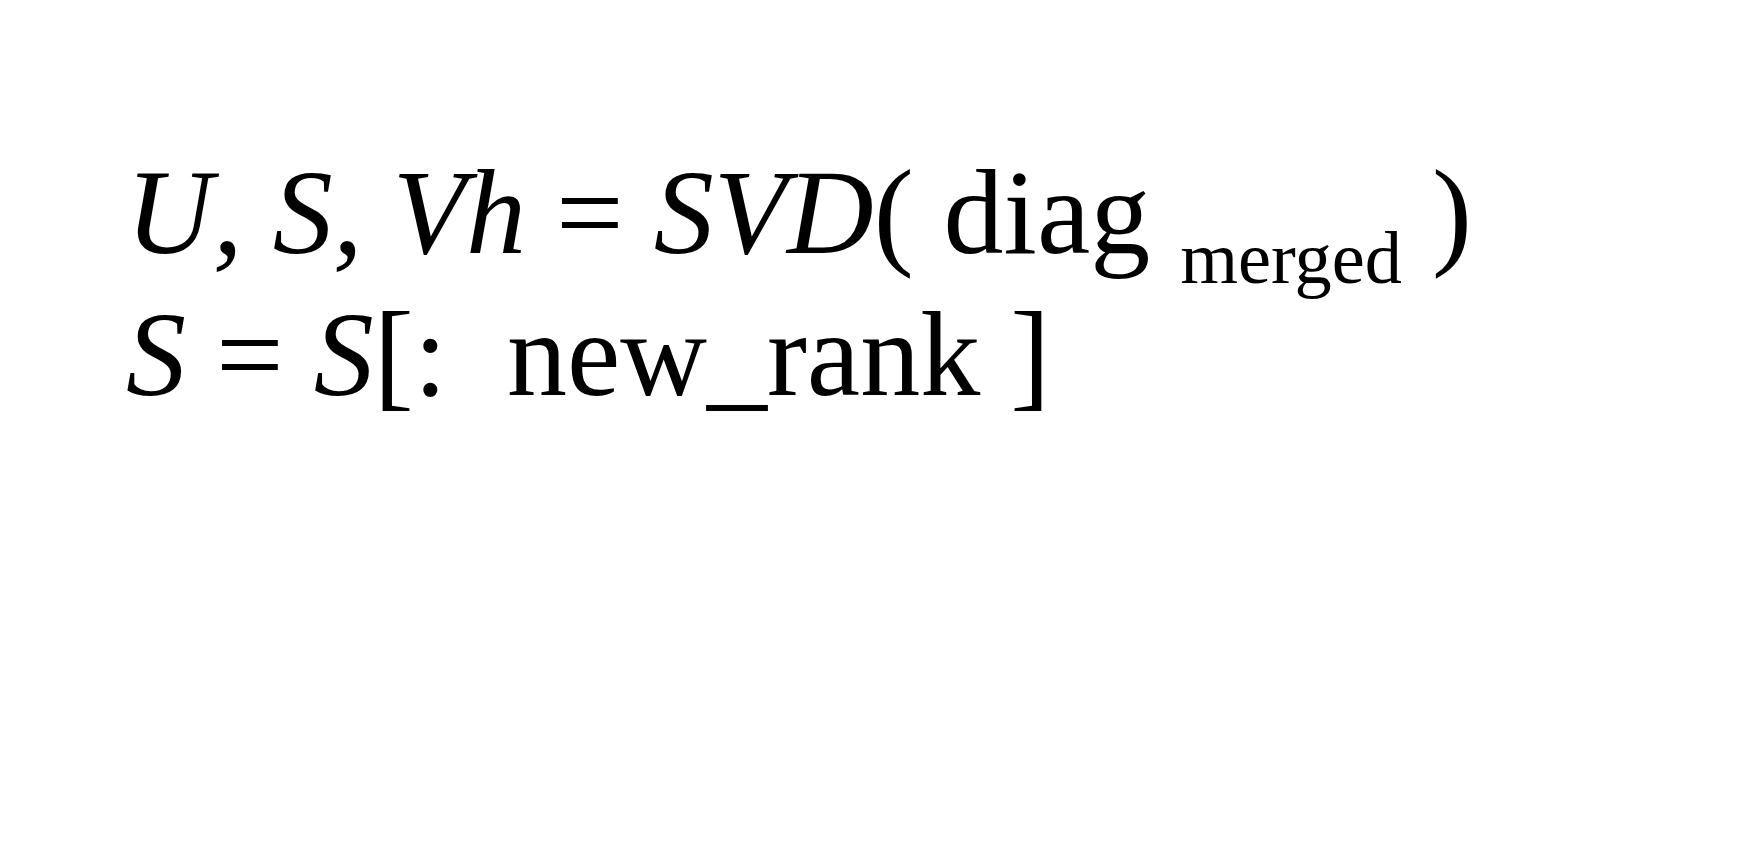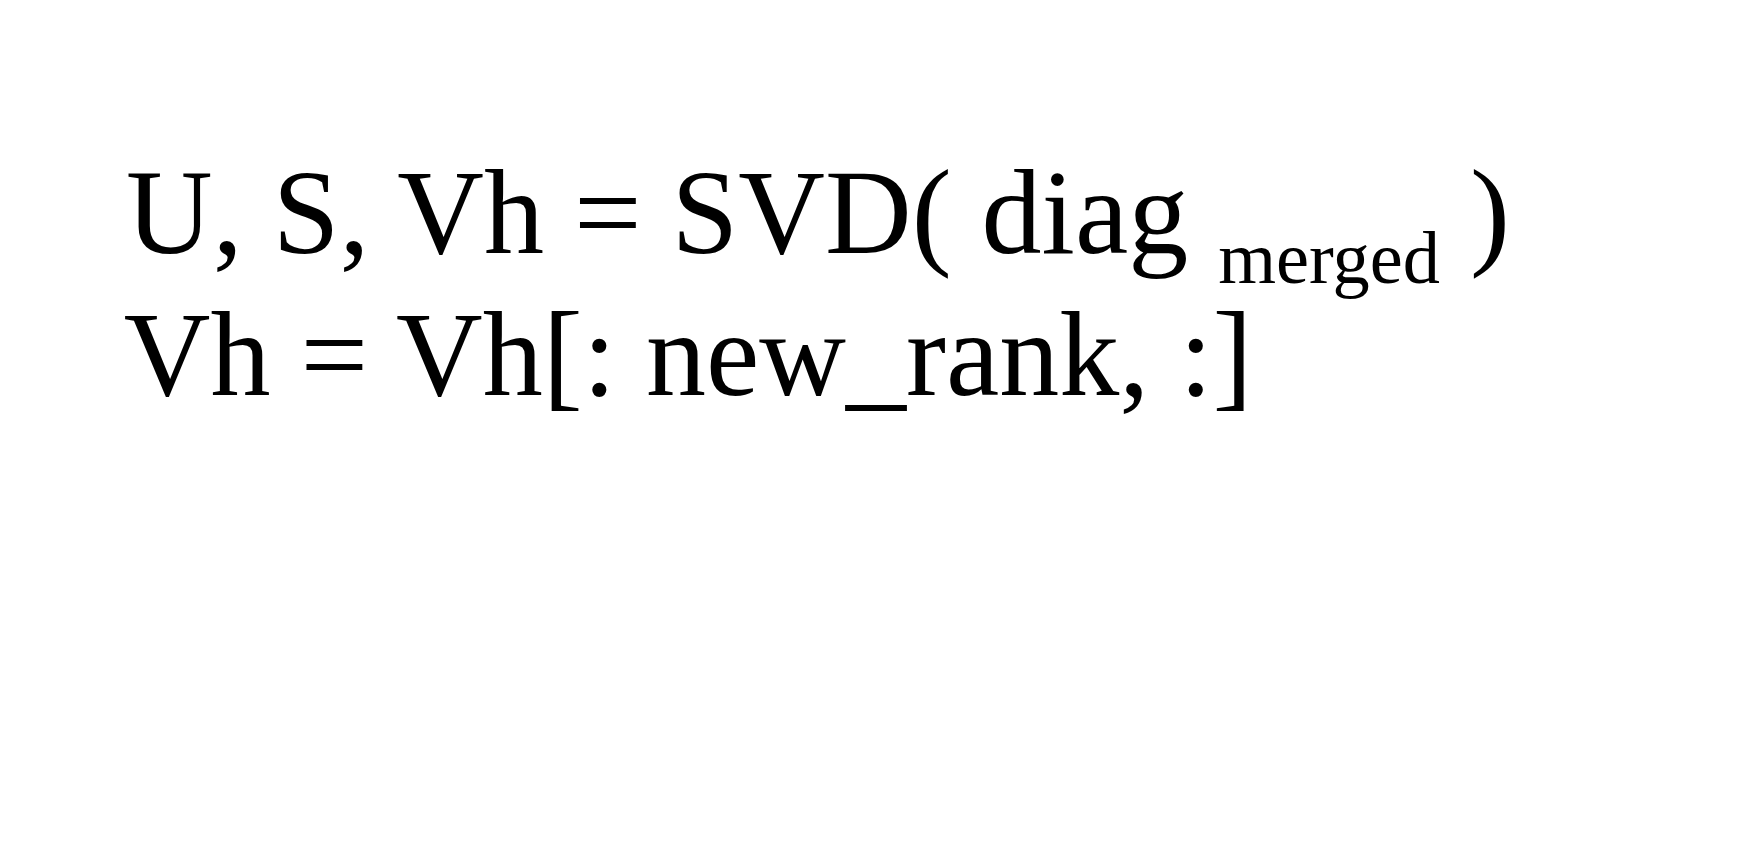--- a/index.html
+++ b/index.html
@@ -21,43 +21,44 @@
   .math-line {
     height: 142px;
     line-height: 142px;
     font-size: 120px;
     color: #000000;
     white-space: pre;
     font-family: "Liberation Serif", "DejaVu Serif", serif;
   }
   .seg { display: inline; }
   .it {
+    font-style: italic;
   }
   .rm {
     font-style: normal;
   }
   .sub {
     font-style: normal;
     font-size: 62%;
     vertical-align: -0.4em;
   }
 </style>
 </head>
 <body>
 
 <div class="equation-block">
 
   <div class="math-line">
     <span class="seg it">U, S, Vh</span><span class="seg rm"> = </span><span class="seg it">SVD</span><span class="seg rm">( diag </span><span class="seg sub">merged</span><span class="seg rm"> )</span>
   </div>
 
 
+  <div class="math-line">
+    <span class="seg it">S</span><span class="seg rm"> = </span><span class="seg it">S</span><span class="seg rm">[:  new_rank ]</span>
+  </div>
 
 
-  <div class="math-line">
-    <span class="seg it">Vh</span><span class="seg rm"> = </span><span class="seg it">Vh</span><span class="seg rm">[: </span><span class="seg it">new_rank</span><span class="seg rm">, :]</span>
-  </div>
 
   <div class="math-line">
     
   </div>
 
 </div>
 
 </body></html>

